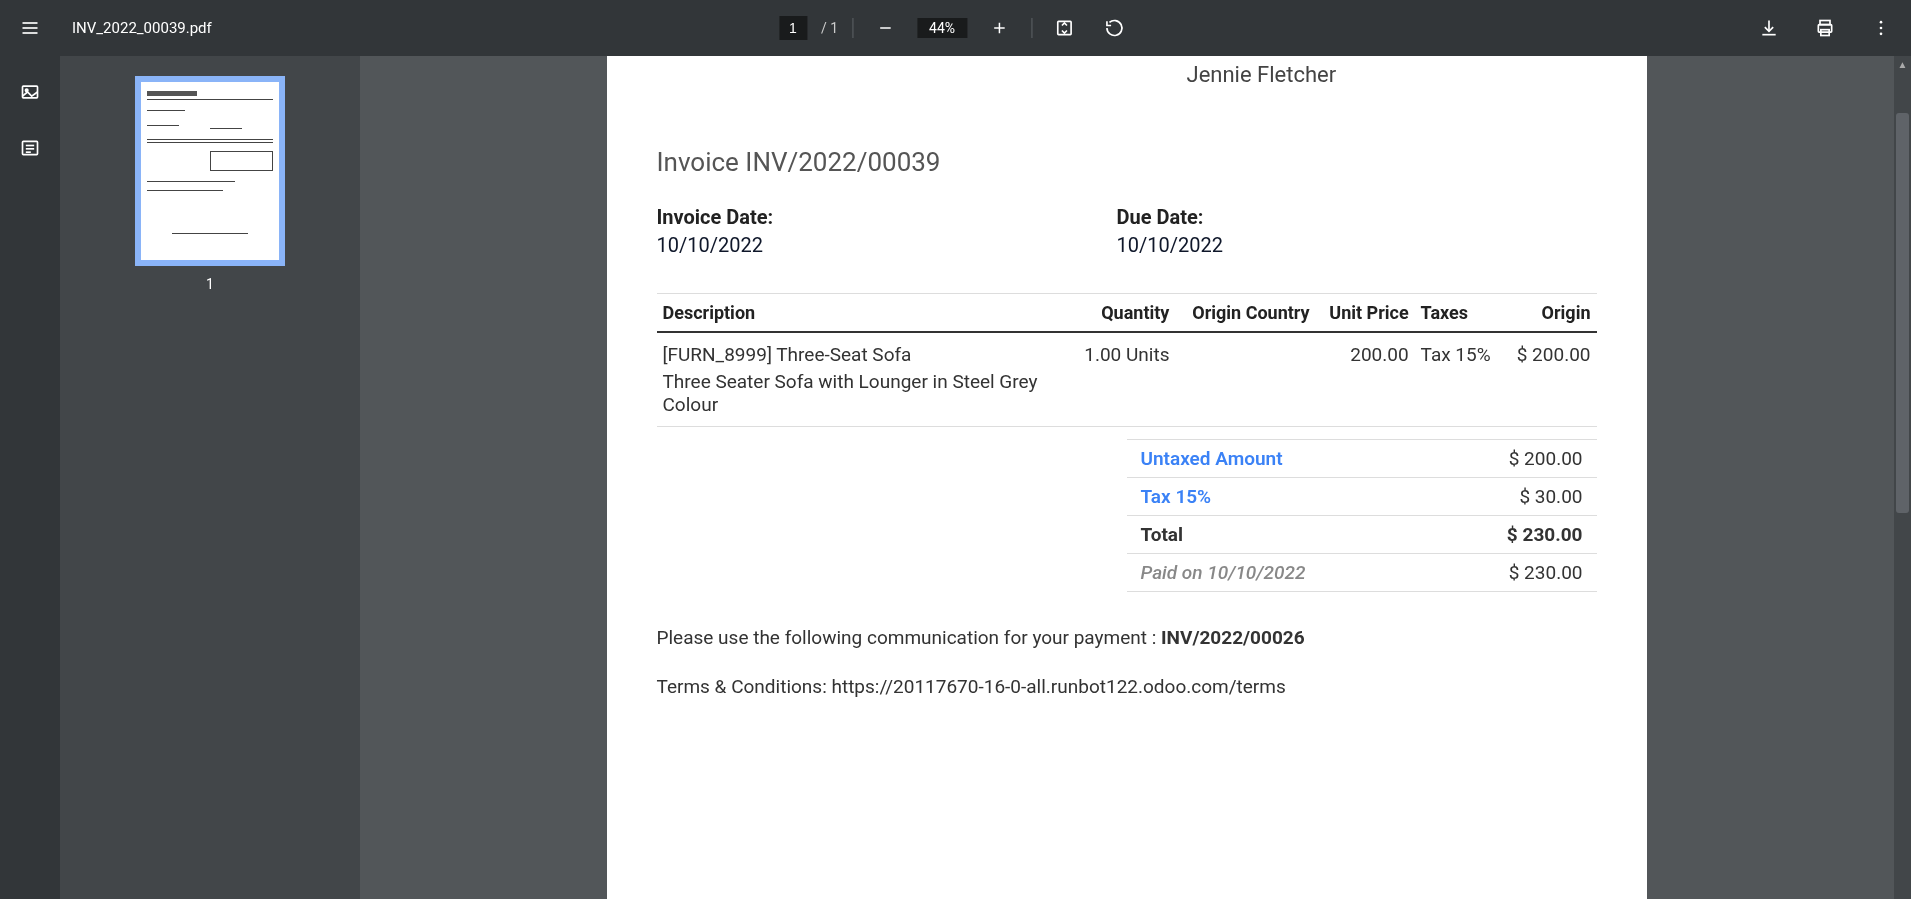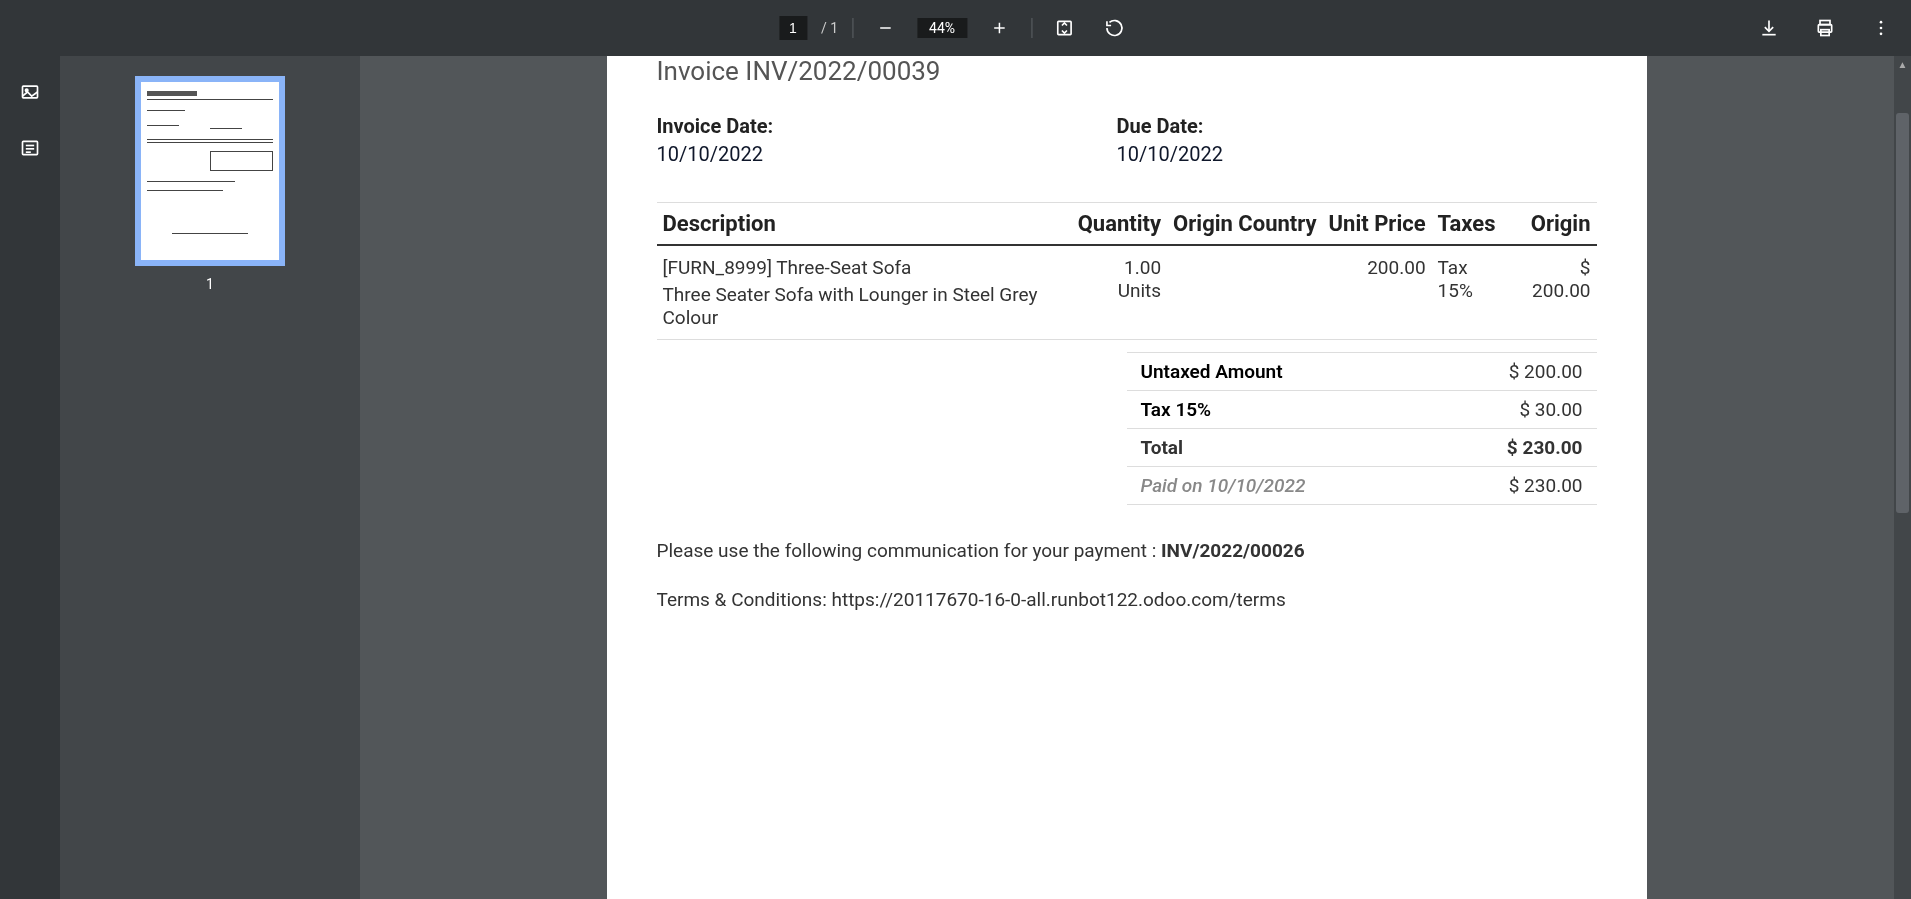--- a/index.html
+++ b/index.html
@@ -190,21 +190,21 @@
     font-size: 20px;
     color: #0f172a;
   }
 
   .items-table {
     width: 100%;
     border-collapse: collapse;
   }
   .items-table th {
     text-align: left;
-    font-size: 22px;
+    font-size: 18px;
     font-weight: 700;
     color: #222;
     padding: 8px 6px;
     border-top: 1px solid #ddd;
     border-bottom: 2px solid #333;
     white-space: nowrap;
   }
   .items-table th.right, .items-table td.right { text-align: right; }
   .items-table td {
     font-size: 19px;
@@ -221,21 +221,21 @@
     margin-left: auto;
     margin-top: 12px;
     border-collapse: collapse;
   }
   .totals td {
     padding: 7px 14px;
     font-size: 19px;
     border-bottom: 1px solid #ddd;
   }
   .totals tr:first-child td { border-top: 1px solid #ddd; }
-  .totals td.label { color: #000000; font-weight:600; }
+  .totals td.label { color: #3b82f6; font-weight:600; }
   .totals td.value { text-align: right; color: #333; }
   .totals .bold td { font-weight: 700; color: #333; }
   .totals .italic td.label { font-style: italic; color:#888; font-weight:500;}
 
   .comm-line {
     margin-top: 34px;
     font-size: 19px;
     color: #333;
   }
   .comm-line .strong { font-weight:700; }
@@ -250,20 +250,30 @@
 
   
   .tline { height:1px; background:#444; margin:2px 0; }
   .tblock { height:5px; background:#555; margin:3px 0; width:40%; }
   .tbox { border:0.5px solid #444; margin:2px 0; height:20px; }
 </style>
 </head>
 <body>
 
 <div class="toolbar">
+  <div class="left-group">
+    <div class="icon-btn">
+      <svg width="20" height="20" viewBox="0 0 24 24" fill="none" stroke="#fff" stroke-width="2">
+        <line x1="3" y1="6" x2="21" y2="6"></line>
+          <line x1="3" y1="12" x2="21" y2="12"></line>
+          <line x1="3" y1="18" x2="21" y2="18"></line>
+      </svg>
+    </div>
+    <div class="filename">INV_2022_00039.pdf</div>
+  </div>
 
   <div class="center-group">
     <input class="page-input" value="1" style="">
     <span class="page-total">/ <span>1</span></span>
     <div class="separator"></div>
     <div class="icon-btn">
       <svg width="18" height="18" viewBox="0 0 24 24" fill="none" stroke="#fff" stroke-width="2">
           <line x1="5" y1="12" x2="19" y2="12"></line>
         </svg>
     </div>
@@ -357,20 +367,21 @@
         <div style="height:40px"></div>
         <div class="tline" style="width:60%;margin:0 auto"></div>
       </div>
     </div>
     <div class="thumb-label">1</div>
   </div>
 
   <div class="viewer">
     <div class="page">
 
+      <div class="customer-name">Jennie Fletcher</div>
 
       <div class="invoice-title">Invoice INV/2022/00039</div>
 
       <div class="dates-row">
         <div class="col">
           <div class="label">Invoice Date:</div>
           <div class="value">10/10/2022</div>
         </div>
         <div class="col">
           <div class="label">Due Date:</div>

